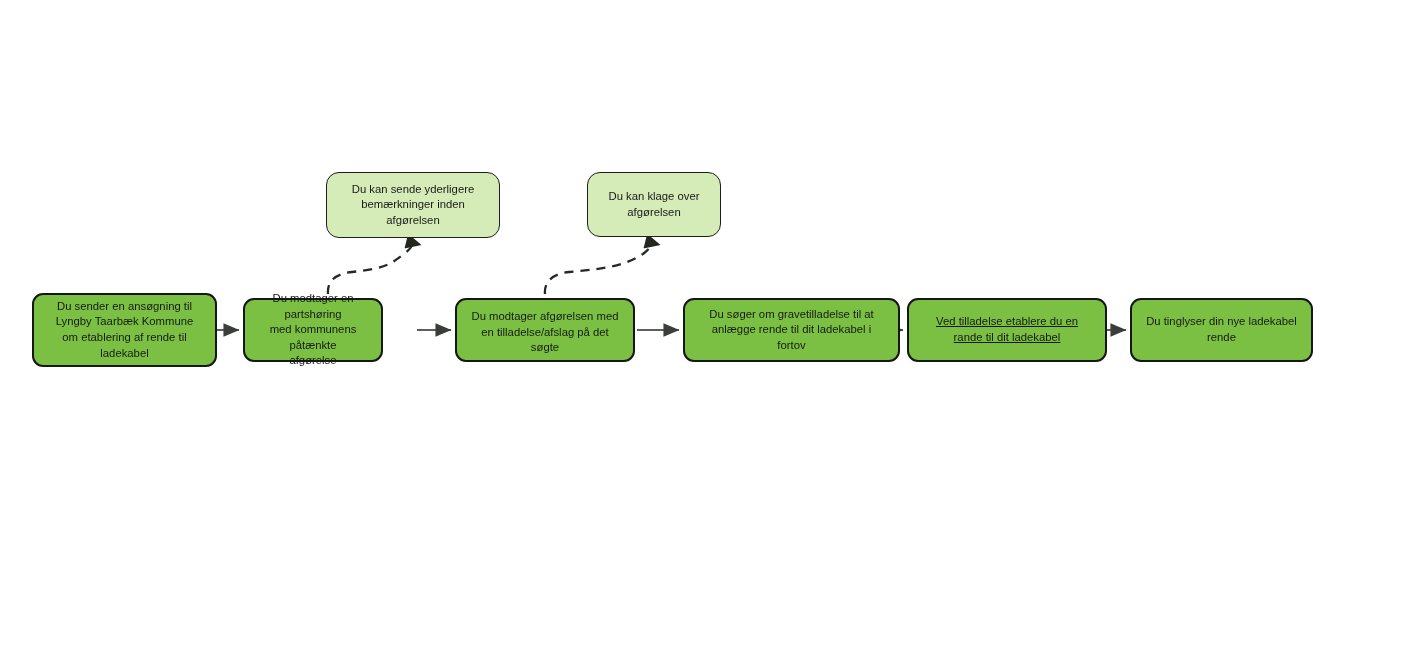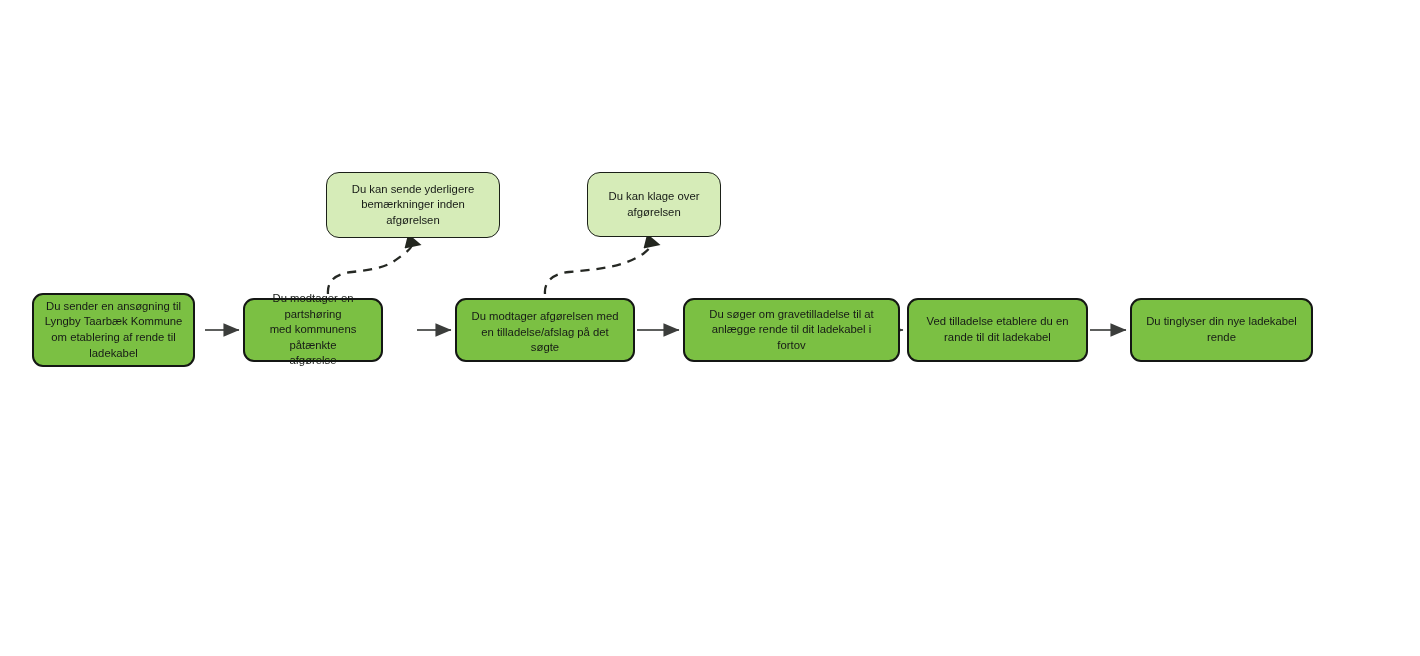--- a/index.html
+++ b/index.html
@@ -86,42 +86,42 @@
   <div class="node note" style="left:326px;top:170px;width:174px;height:66px;">
     <span>Du kan sende yderligere
 bemærkninger inden
 afgørelsen</span>
   </div>
   <div class="node note" style="left:587px;top:170px;width:134px;height:65px;">
     <span>Du kan klage over
 afgørelsen</span>
   </div>
 
-  <div class="node main" style="left:32px;top:291px;width:163px;height:74px;">
+  <div class="node main" style="left:32px;top:291px;width:185px;height:74px;">
     <span>Du sender en ansøgning til
 Lyngby Taarbæk Kommune
 om etablering af rende til
 ladekabel</span>
   </div>
   <div class="node main" style="left:243px;top:296px;width:140px;height:64px;text-align:center;">
     <span>Du modtager en partshøring
 med kommunens påtænkte
 afgørelse</span>
   </div>
   <div class="node main" style="left:455px;top:296px;width:180px;height:64px;align-items:flex-end;">
     <span>Du modtager afgørelsen med
 en  tilladelse/afslag på det
 søgte</span>
   </div>
   <div class="node main" style="left:683px;top:296px;width:217px;height:64px;">
     <span>Du søger om gravetilladelse til at
 anlægge rende til dit ladekabel i
 fortov</span>
   </div>
-  <div class="node main" style="left:907px;top:296px;width:181px;height:64px;">
+  <div class="node main" style="left:907px;top:296px;width:200px;height:64px;text-decoration:underline;">
     <span>Ved tilladelse etablere du en
 rande til dit ladekabel</span>
   </div>
   <div class="node main" style="left:1130px;top:296px;width:183px;height:64px;">
     <span>Du tinglyser din nye ladekabel
 rende</span>
   </div>
 
 </div>
 

